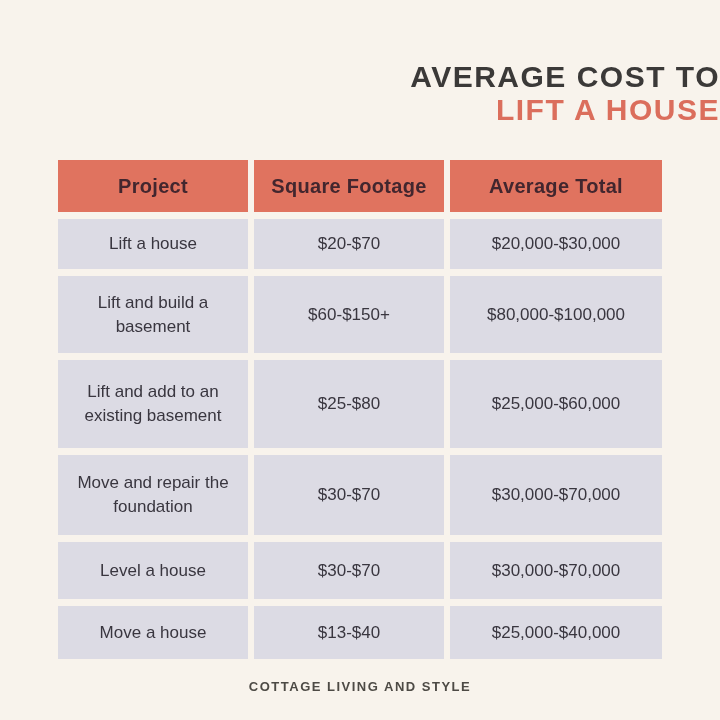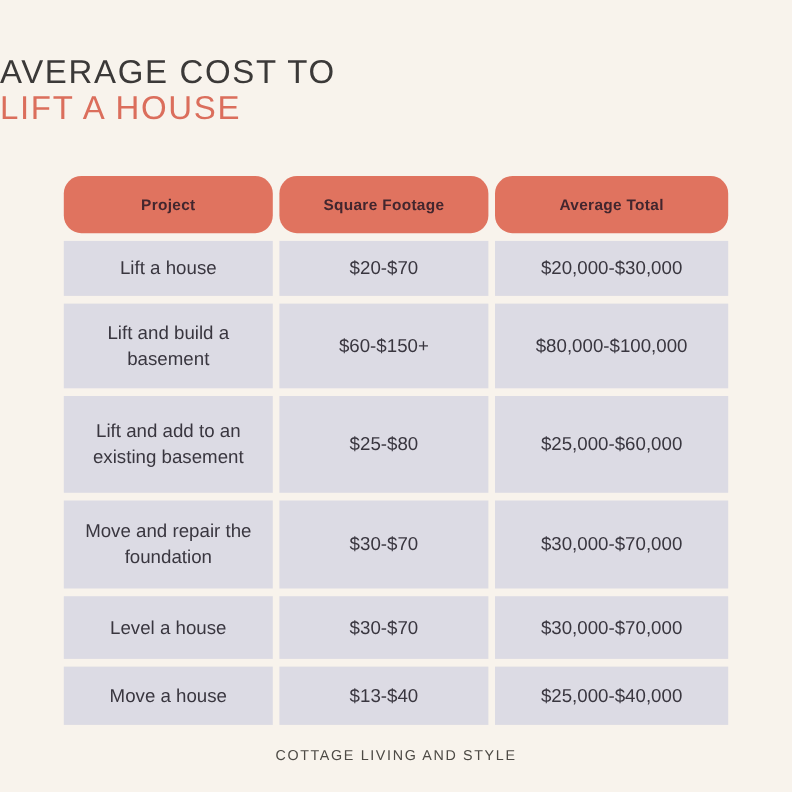--- a/index.html
+++ b/index.html
@@ -15,25 +15,25 @@
   .canvas {
     position: absolute;
     left: 0; top: 0;
     width: 720px;
     height: 720px;
     background: #F8F3EC;
     overflow: hidden;
   }
   .title {
     position: absolute;
-    top: 49px;
+    top: 60px;
     left: 0;
     width: 720px;
-    text-align: left;
-    font-weight: 400;
+    text-align: right;
+    font-weight: 700;
     font-size: 30px;
     line-height: 33px;
     letter-spacing: 1.5px;
   }
   .title-line1 { color: #3B3938; }
   .title-line2 { color: #DB6E5C; }
   .cost-table {
     position: absolute;
     left: 58px;
     top: 160px;
@@ -44,40 +44,39 @@
   }
   .th, .td {
     display: flex;
     align-items: center;
     justify-content: center;
     text-align: center;
   }
   .th {
     background: #E0735F;
     color: #42262E;
-    font-size: 14px;
+    font-size: 20px;
     font-weight: 700;
     letter-spacing: 0.3px;
-    border-radius: 16px;
   }
   .td {
     background: #DCDBE4;
     color: #39363F;
     font-size: 17px;
     line-height: 24px;
     padding: 0 14px;
   }
   .footer {
     position: absolute;
     top: 679px;
     left: 0;
     width: 720px;
     text-align: center;
     font-size: 13px;
-    font-weight: 400;
+    font-weight: 700;
     letter-spacing: 1.5px;
     color: #4D4A45;
   }
 </style>
 </head>
 <body>
 
 <div class="canvas">
 
   <div class="title">

